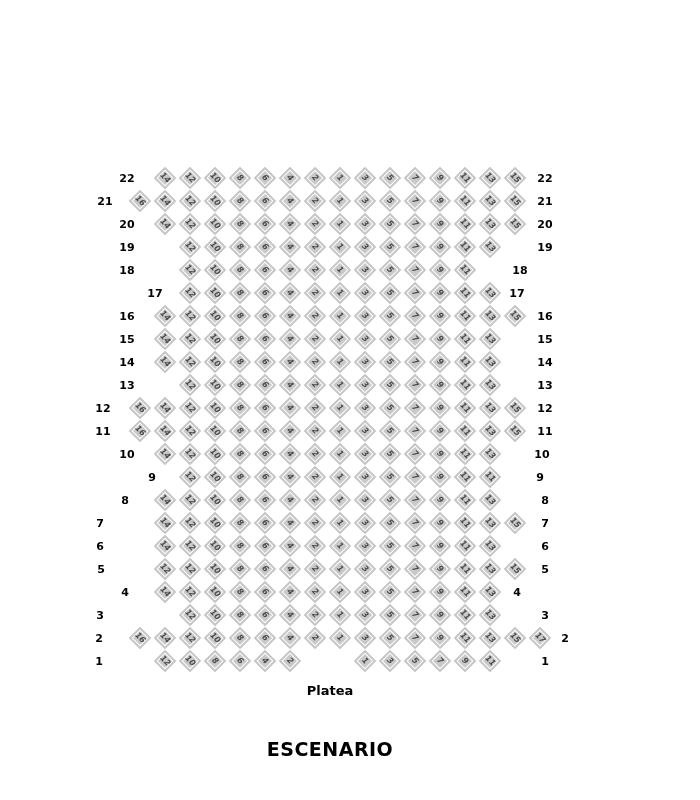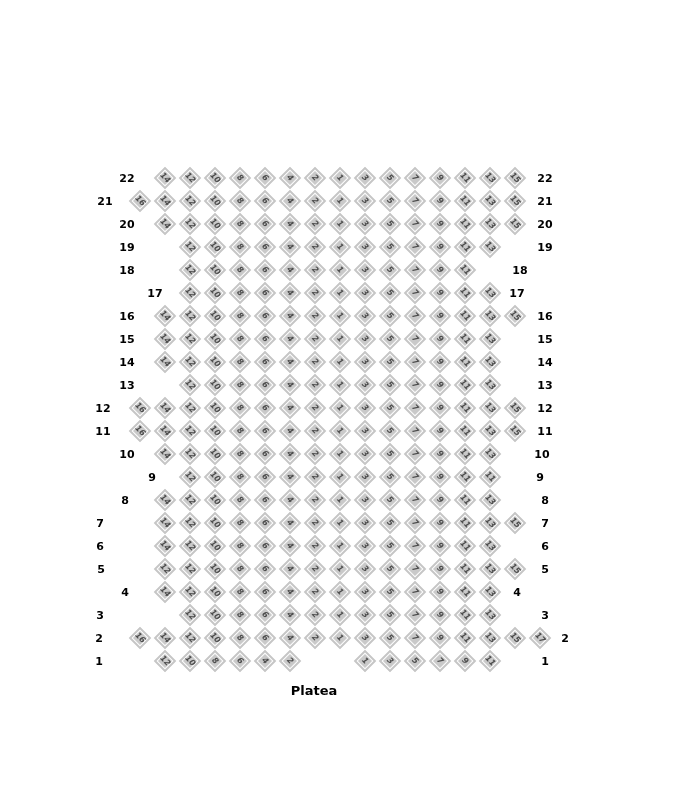--- a/index.html
+++ b/index.html
@@ -6,21 +6,21 @@
   .canvas{position:relative;width:700px;height:800px;background:#ffffff;overflow:hidden;
           font-family:"DejaVu Sans",sans-serif;}
   .seat{position:absolute;width:16px;height:16px;background:#c9c9c9;
         box-shadow:inset 0 0 0 2px #c6c6c6, inset 0 0 0 3px #ffffff;
         transform:translate(-50%,-50%) rotate(45deg);
         display:flex;align-items:center;justify-content:center;
         font-style:italic;font-weight:700;font-size:8px;line-height:1;
         color:#4c4c4c;cursor:pointer;user-select:none;}
   .row-label{position:absolute;transform:translate(-50%,-50%);
         font-weight:700;font-size:11px;line-height:1;color:#000000;white-space:nowrap;}
-  .section-label{position:absolute;left:314px;top:690px;transform:translate(-50%,-50%);
+  .section-label{position:absolute;left:330px;top:690px;transform:translate(-50%,-50%);
         font-weight:700;font-size:13px;color:#000000;text-align:center;}
   .stage-label{position:absolute;left:330px;top:749px;transform:translate(-50%,-50%);
         font-weight:700;font-size:19px;letter-spacing:0.5px;color:#000000;}
 </style>
 </head>
 <body>
 
 <div class="canvas">
   <div>
       <div class="row-label" style="left: 127px; top: 178px;">22</div>
@@ -375,13 +375,14 @@
       <div class="seat" style="left: 265px; top: 661px;">4</div>
       <div class="seat" style="left: 290px; top: 661px;">2</div>
       <div class="seat" style="left: 365px; top: 661px;">1</div>
       <div class="seat" style="left: 390px; top: 661px;">3</div>
       <div class="seat" style="left: 415px; top: 661px;">5</div>
       <div class="seat" style="left: 440px; top: 661px;">7</div>
       <div class="seat" style="left: 465px; top: 661px;">9</div>
       <div class="seat" style="left: 490px; top: 661px;">11</div>
     </div>
   <div class="section-label">Platea</div>
+  <div class="stage-label">ESCENARIO</div>
 </div>
 
 </body></html>

